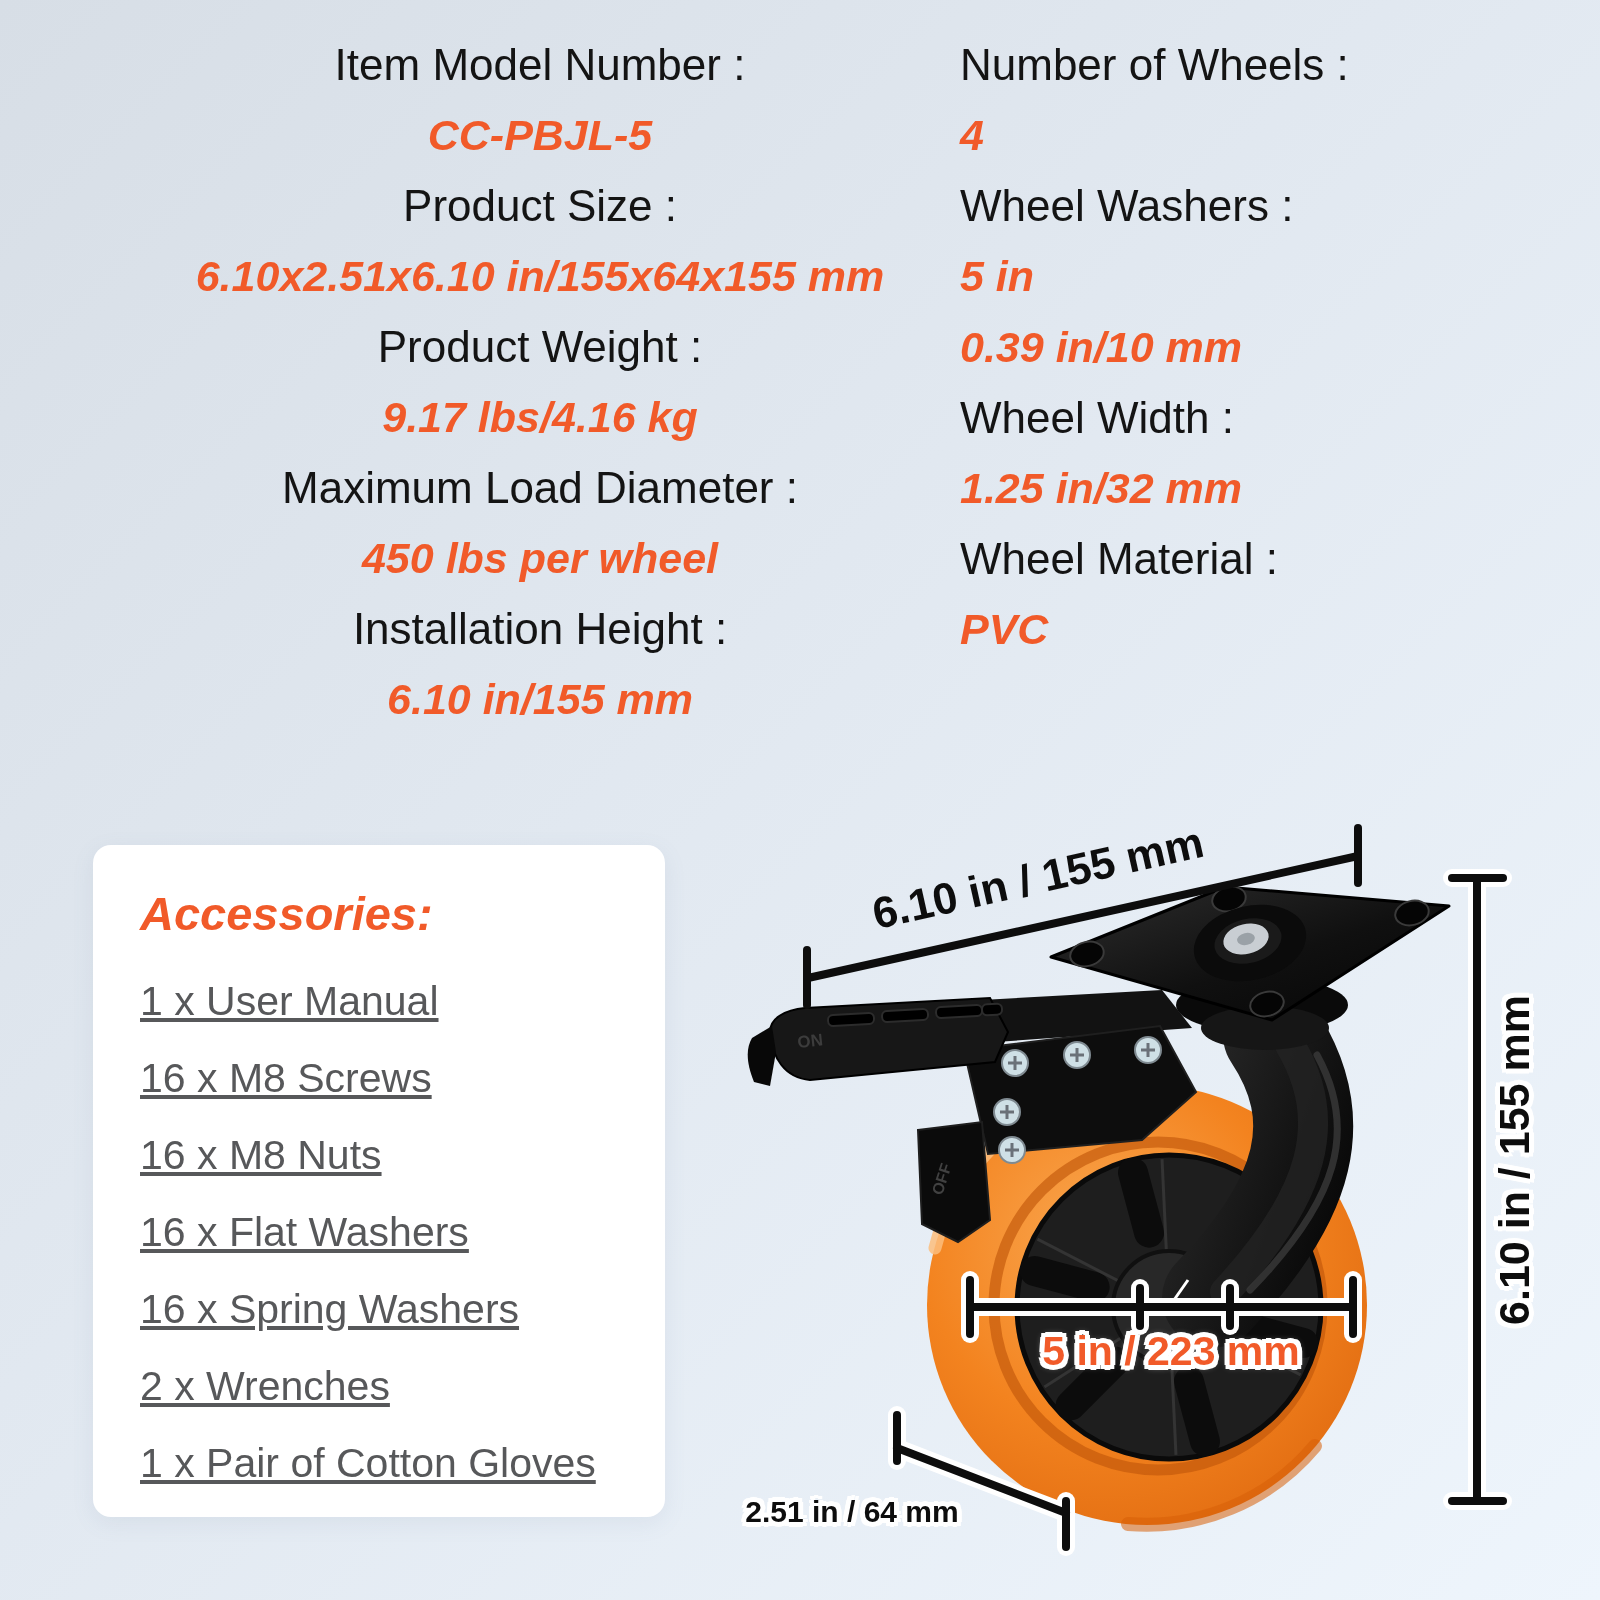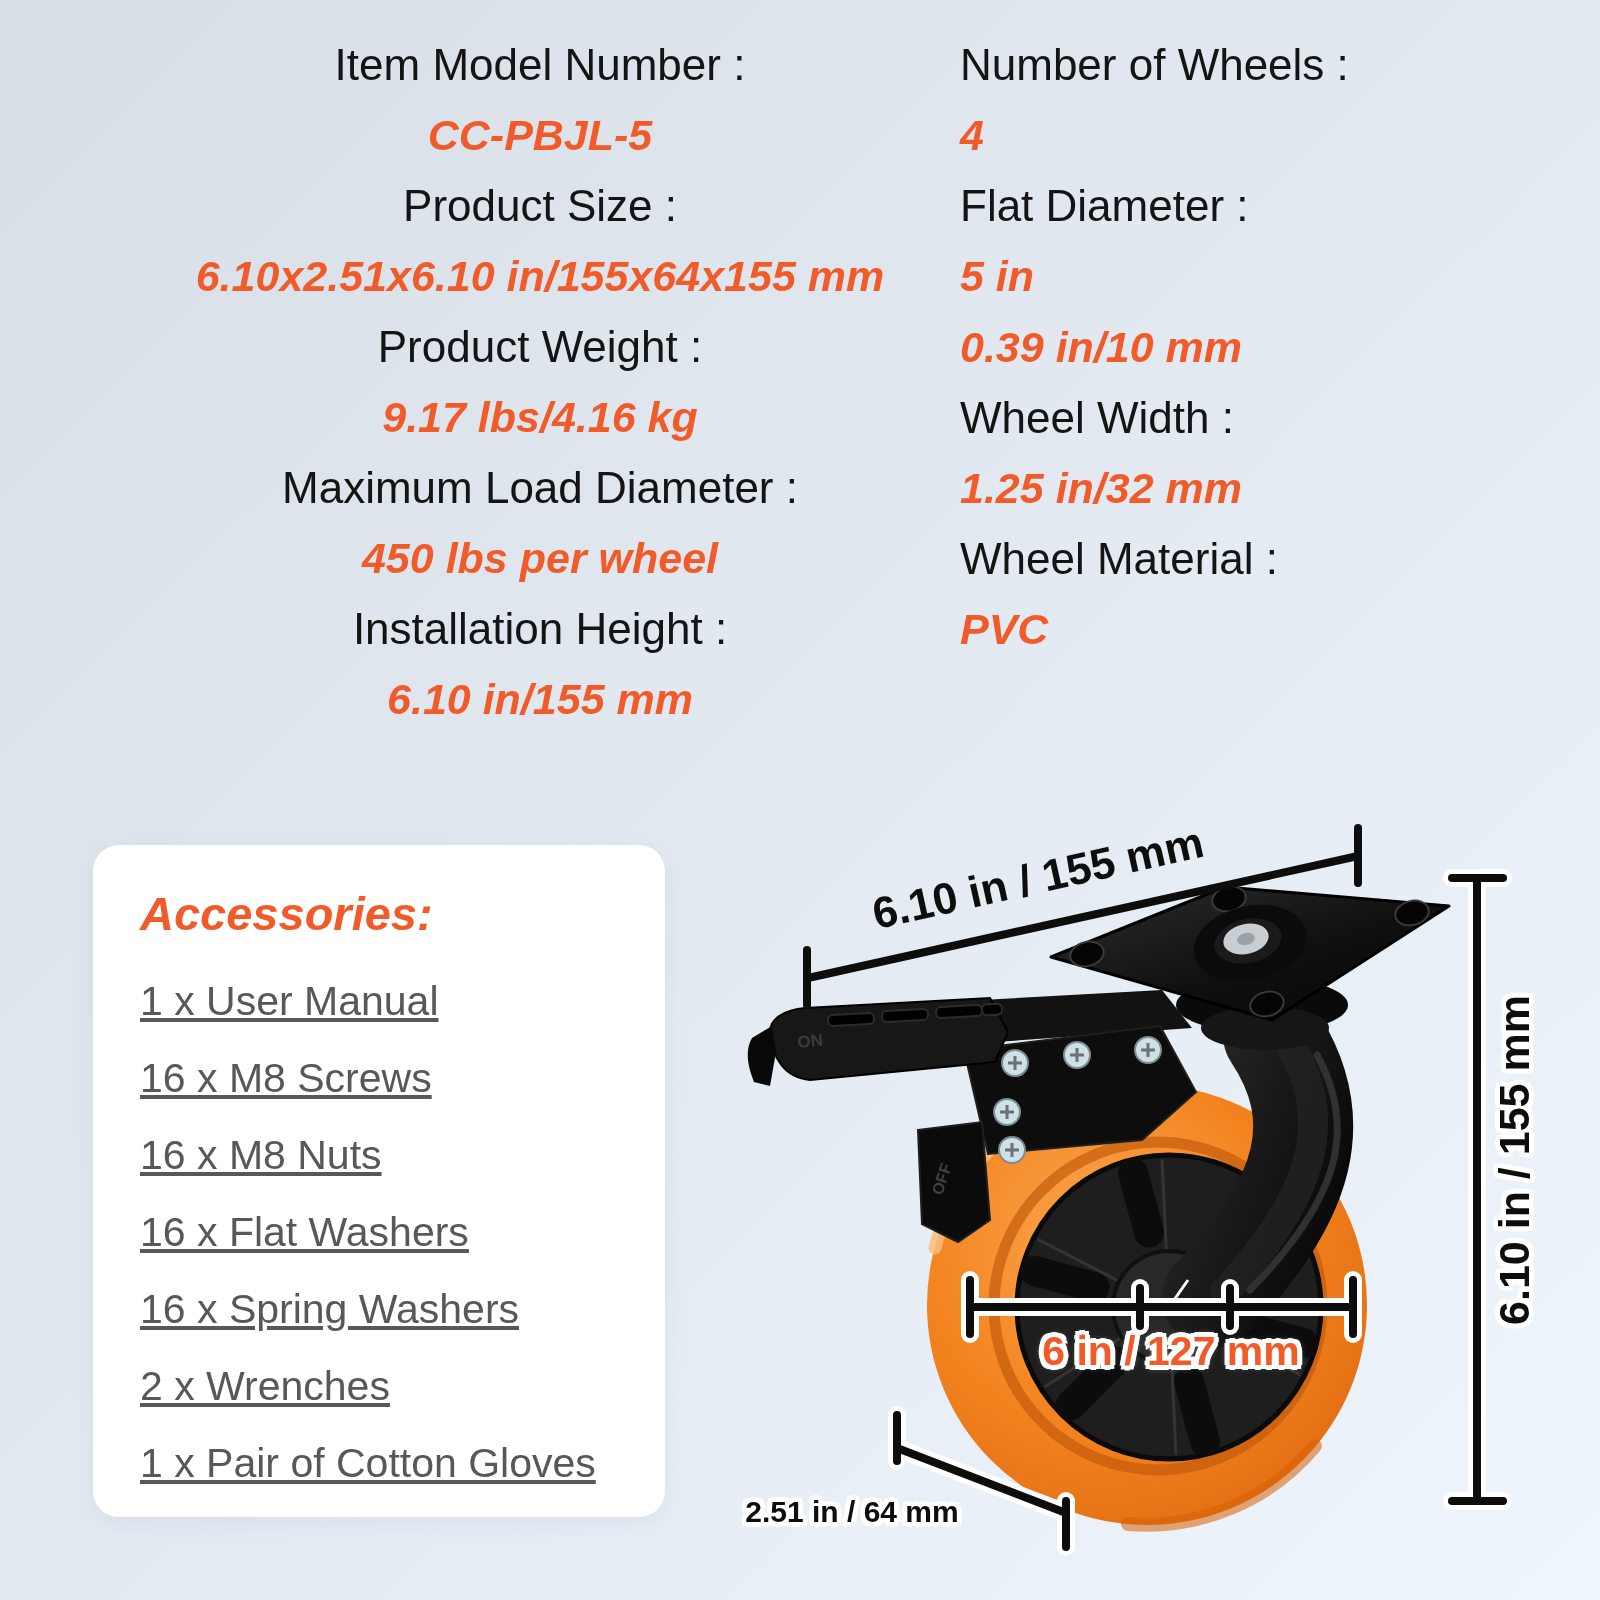--- a/index.html
+++ b/index.html
@@ -11,21 +11,21 @@
   }
   
   .spec-col{position:absolute;top:30px;}
   .col-left{left:140px;width:800px;text-align:center;}
   .col-right{left:960px;width:560px;}
   .spec-label{font-size:44px;line-height:70px;color:#141414;white-space:nowrap;}
   .spec-value{font-size:43px;line-height:71px;color:#F15A29;font-weight:700;font-style:italic;white-space:nowrap;}
   
   .acc-card{
     position:absolute;left:93px;top:845px;width:572px;height:672px;box-sizing:border-box;
-    background:#ffffff;border-radius:26px;padding:40px 34px 0 47px;
+    background:#ffffff;border-radius:18px;padding:40px 34px 0 47px;
     box-shadow:0 6px 22px rgba(110,130,155,0.10);
   }
   .acc-title{font-size:47px;font-weight:700;font-style:italic;color:#F15A29;line-height:58px;margin-bottom:20px;}
   .acc-item{font-size:41px;color:#57585A;line-height:77px;white-space:nowrap;text-decoration:underline;}
   
   .figure{position:absolute;left:690px;top:800px;width:870px;height:790px;}
   .figure svg{position:absolute;left:0;top:0;}
   .dim-label{
     position:absolute;font-weight:700;white-space:nowrap;color:#0d0d0d;
     transform:translate(-50%,-50%) rotate(var(--rot,0deg));
@@ -66,21 +66,21 @@
       <div class="spec-value">6.10 in/155 mm</div>
     </div>
   </div>
 
   <div class="spec-col col-right">
     <div class="spec-row">
       <div class="spec-label">Number of Wheels :</div>
       <div class="spec-value">4</div>
     </div>
     <div class="spec-row">
-      <div class="spec-label">Flat Diameter :</div>
+      <div class="spec-label">Wheel Washers :</div>
       <div class="spec-value">5 in</div>
     </div>
     <div class="spec-row">
       <div class="spec-value">0.39 in/10 mm</div>
     </div>
     <div class="spec-row">
       <div class="spec-label">Wheel Width :</div>
       <div class="spec-value">1.25 in/32 mm</div>
     </div>
     <div class="spec-row">
@@ -265,17 +265,17 @@
         <g stroke="#0d0d0d" stroke-width="8" stroke-linecap="round">
           <line x1="207" y1="648" x2="376" y2="713"></line>
           <line x1="207" y1="615" x2="207" y2="661"></line>
           <line x1="376" y1="701" x2="376" y2="747"></line>
         </g>
       </g>
     </svg>
 
     <div class="dim-label" style="left:348px;top:78px;font-size:44px;--rot:-12.5deg;">6.10 in / 155 mm</div>
     <div class="dim-label halo" style="left:824px;top:360px;font-size:43px;--rot:-90deg;">6.10 in / 155 mm</div>
-    <div class="dim-label halo orange" style="left:481px;top:551px;font-size:41px;">6 in / 127 mm</div>
+    <div class="dim-label halo orange" style="left:481px;top:551px;font-size:41px;">5 in / 223 mm</div>
     <div class="dim-label halo" style="left:162px;top:712px;font-size:30px;">2.51 in / 64 mm</div>
   </div>
 
 </div>
 
 </body></html>

